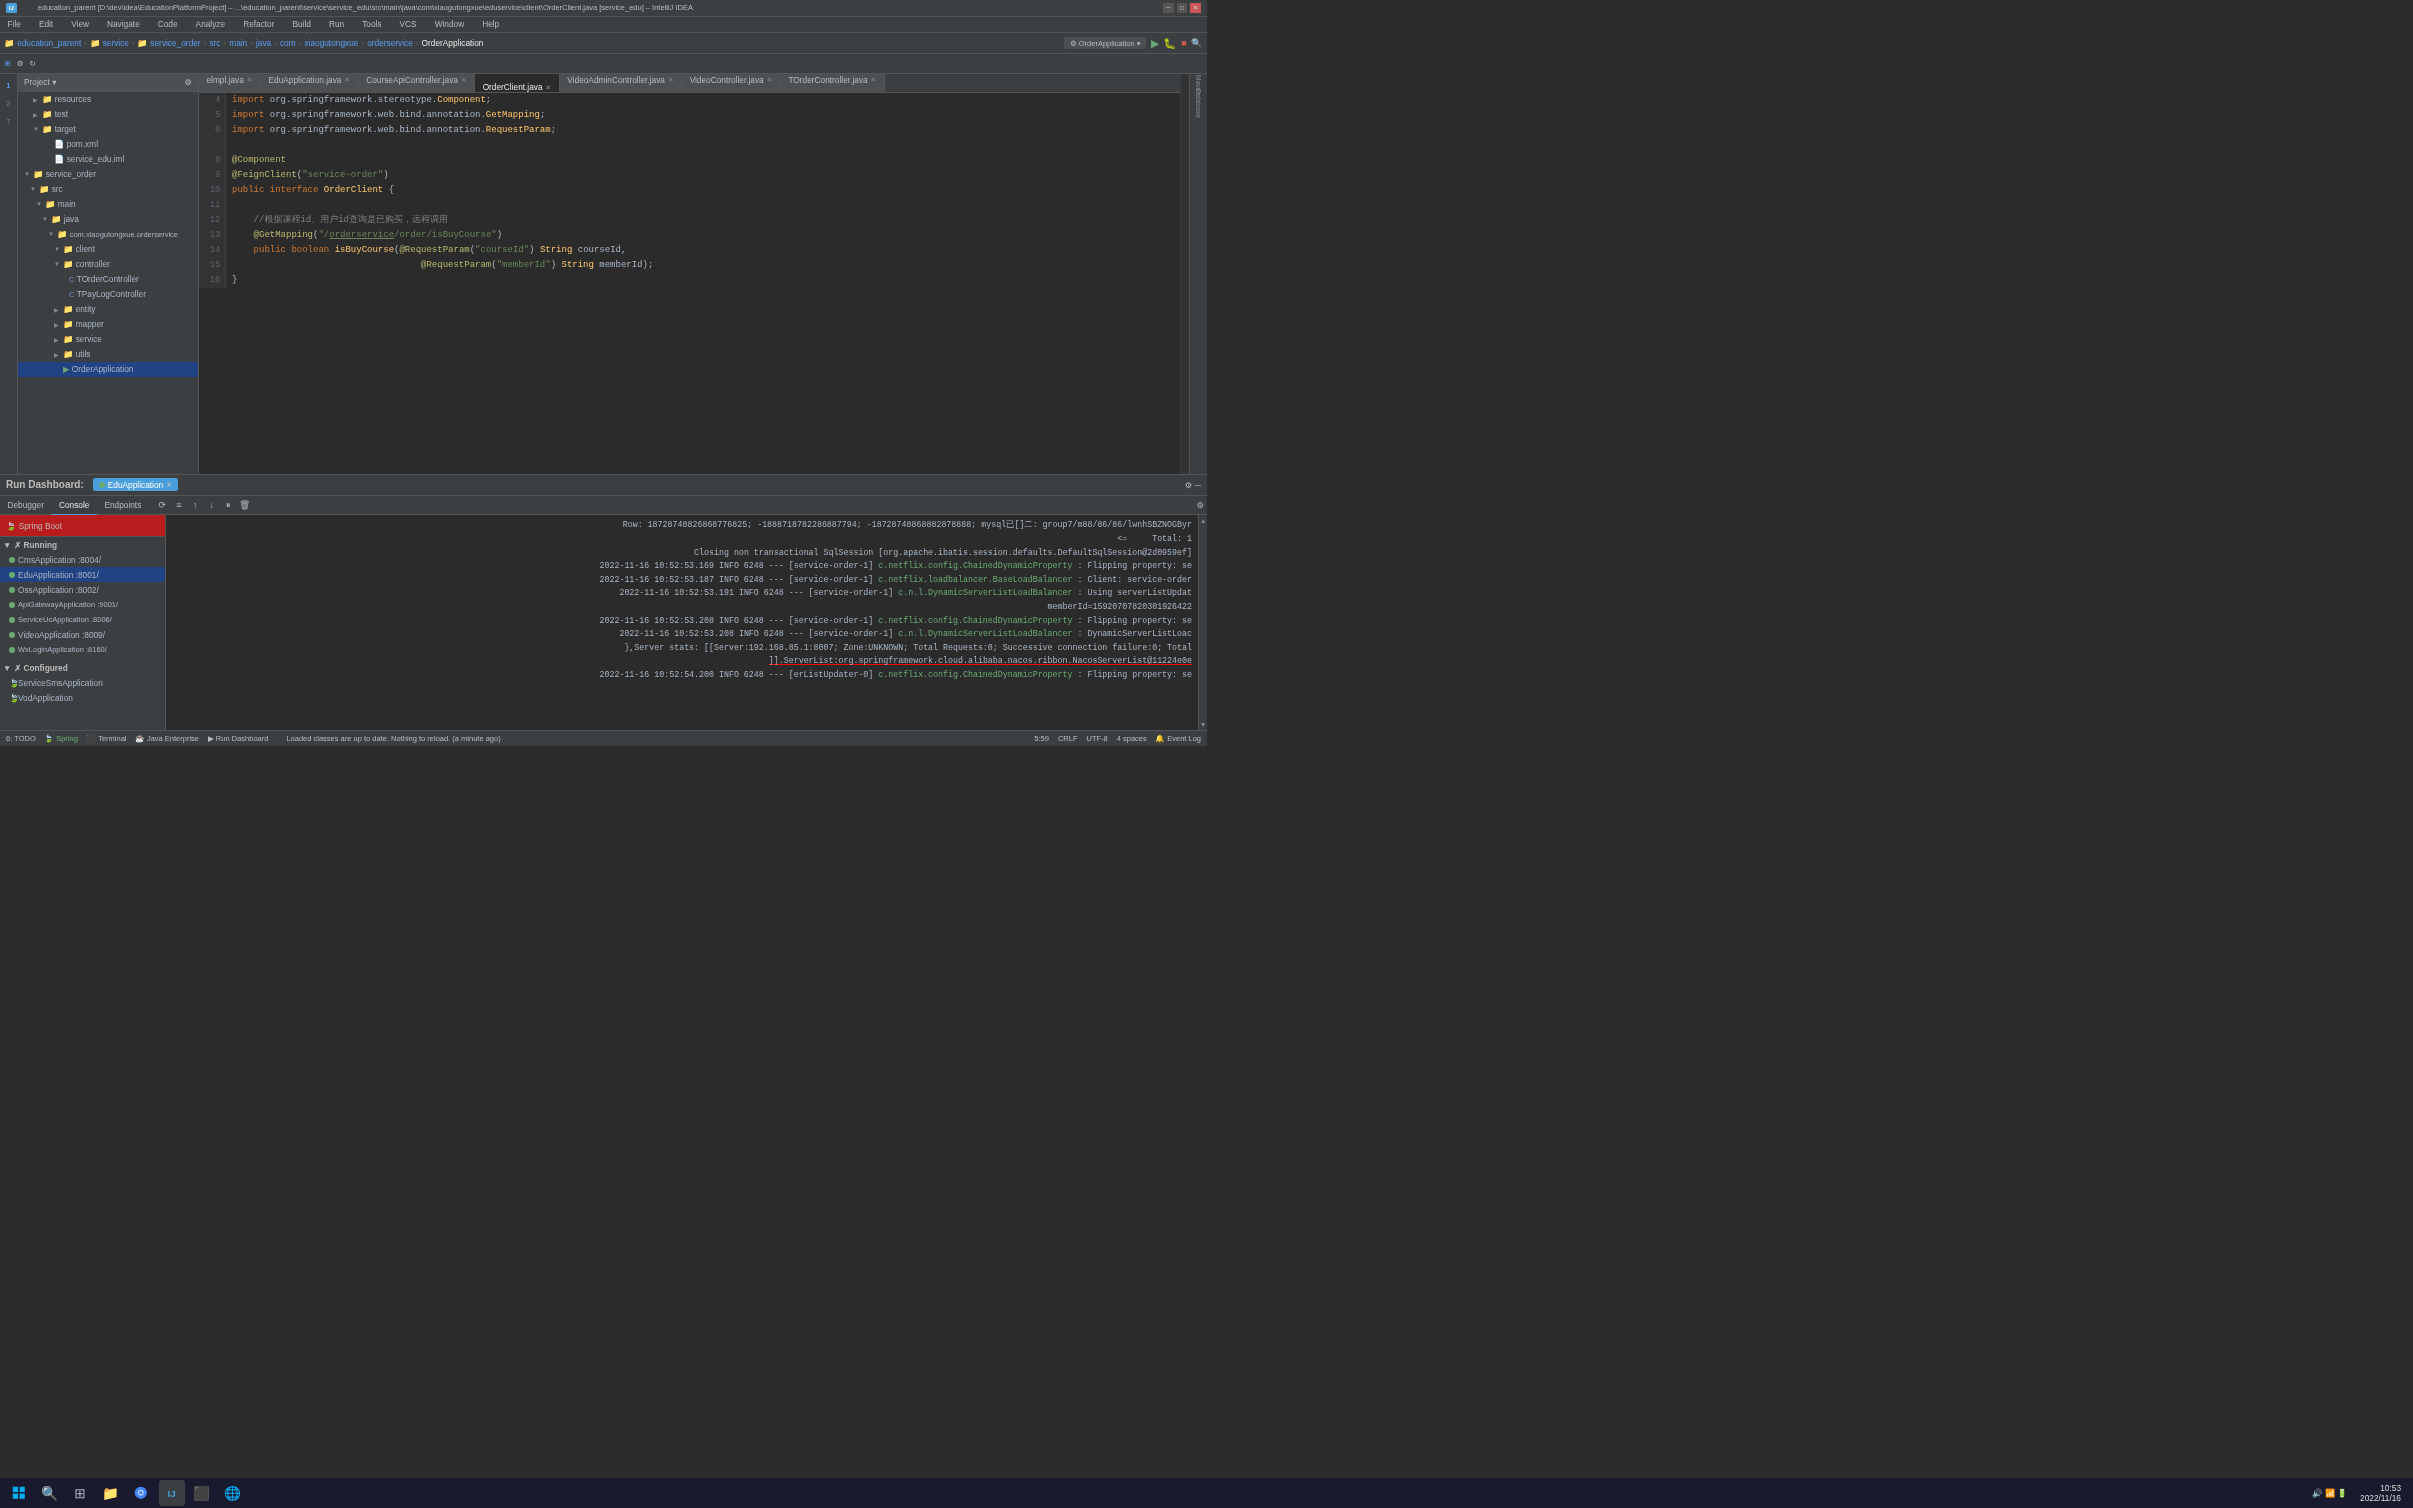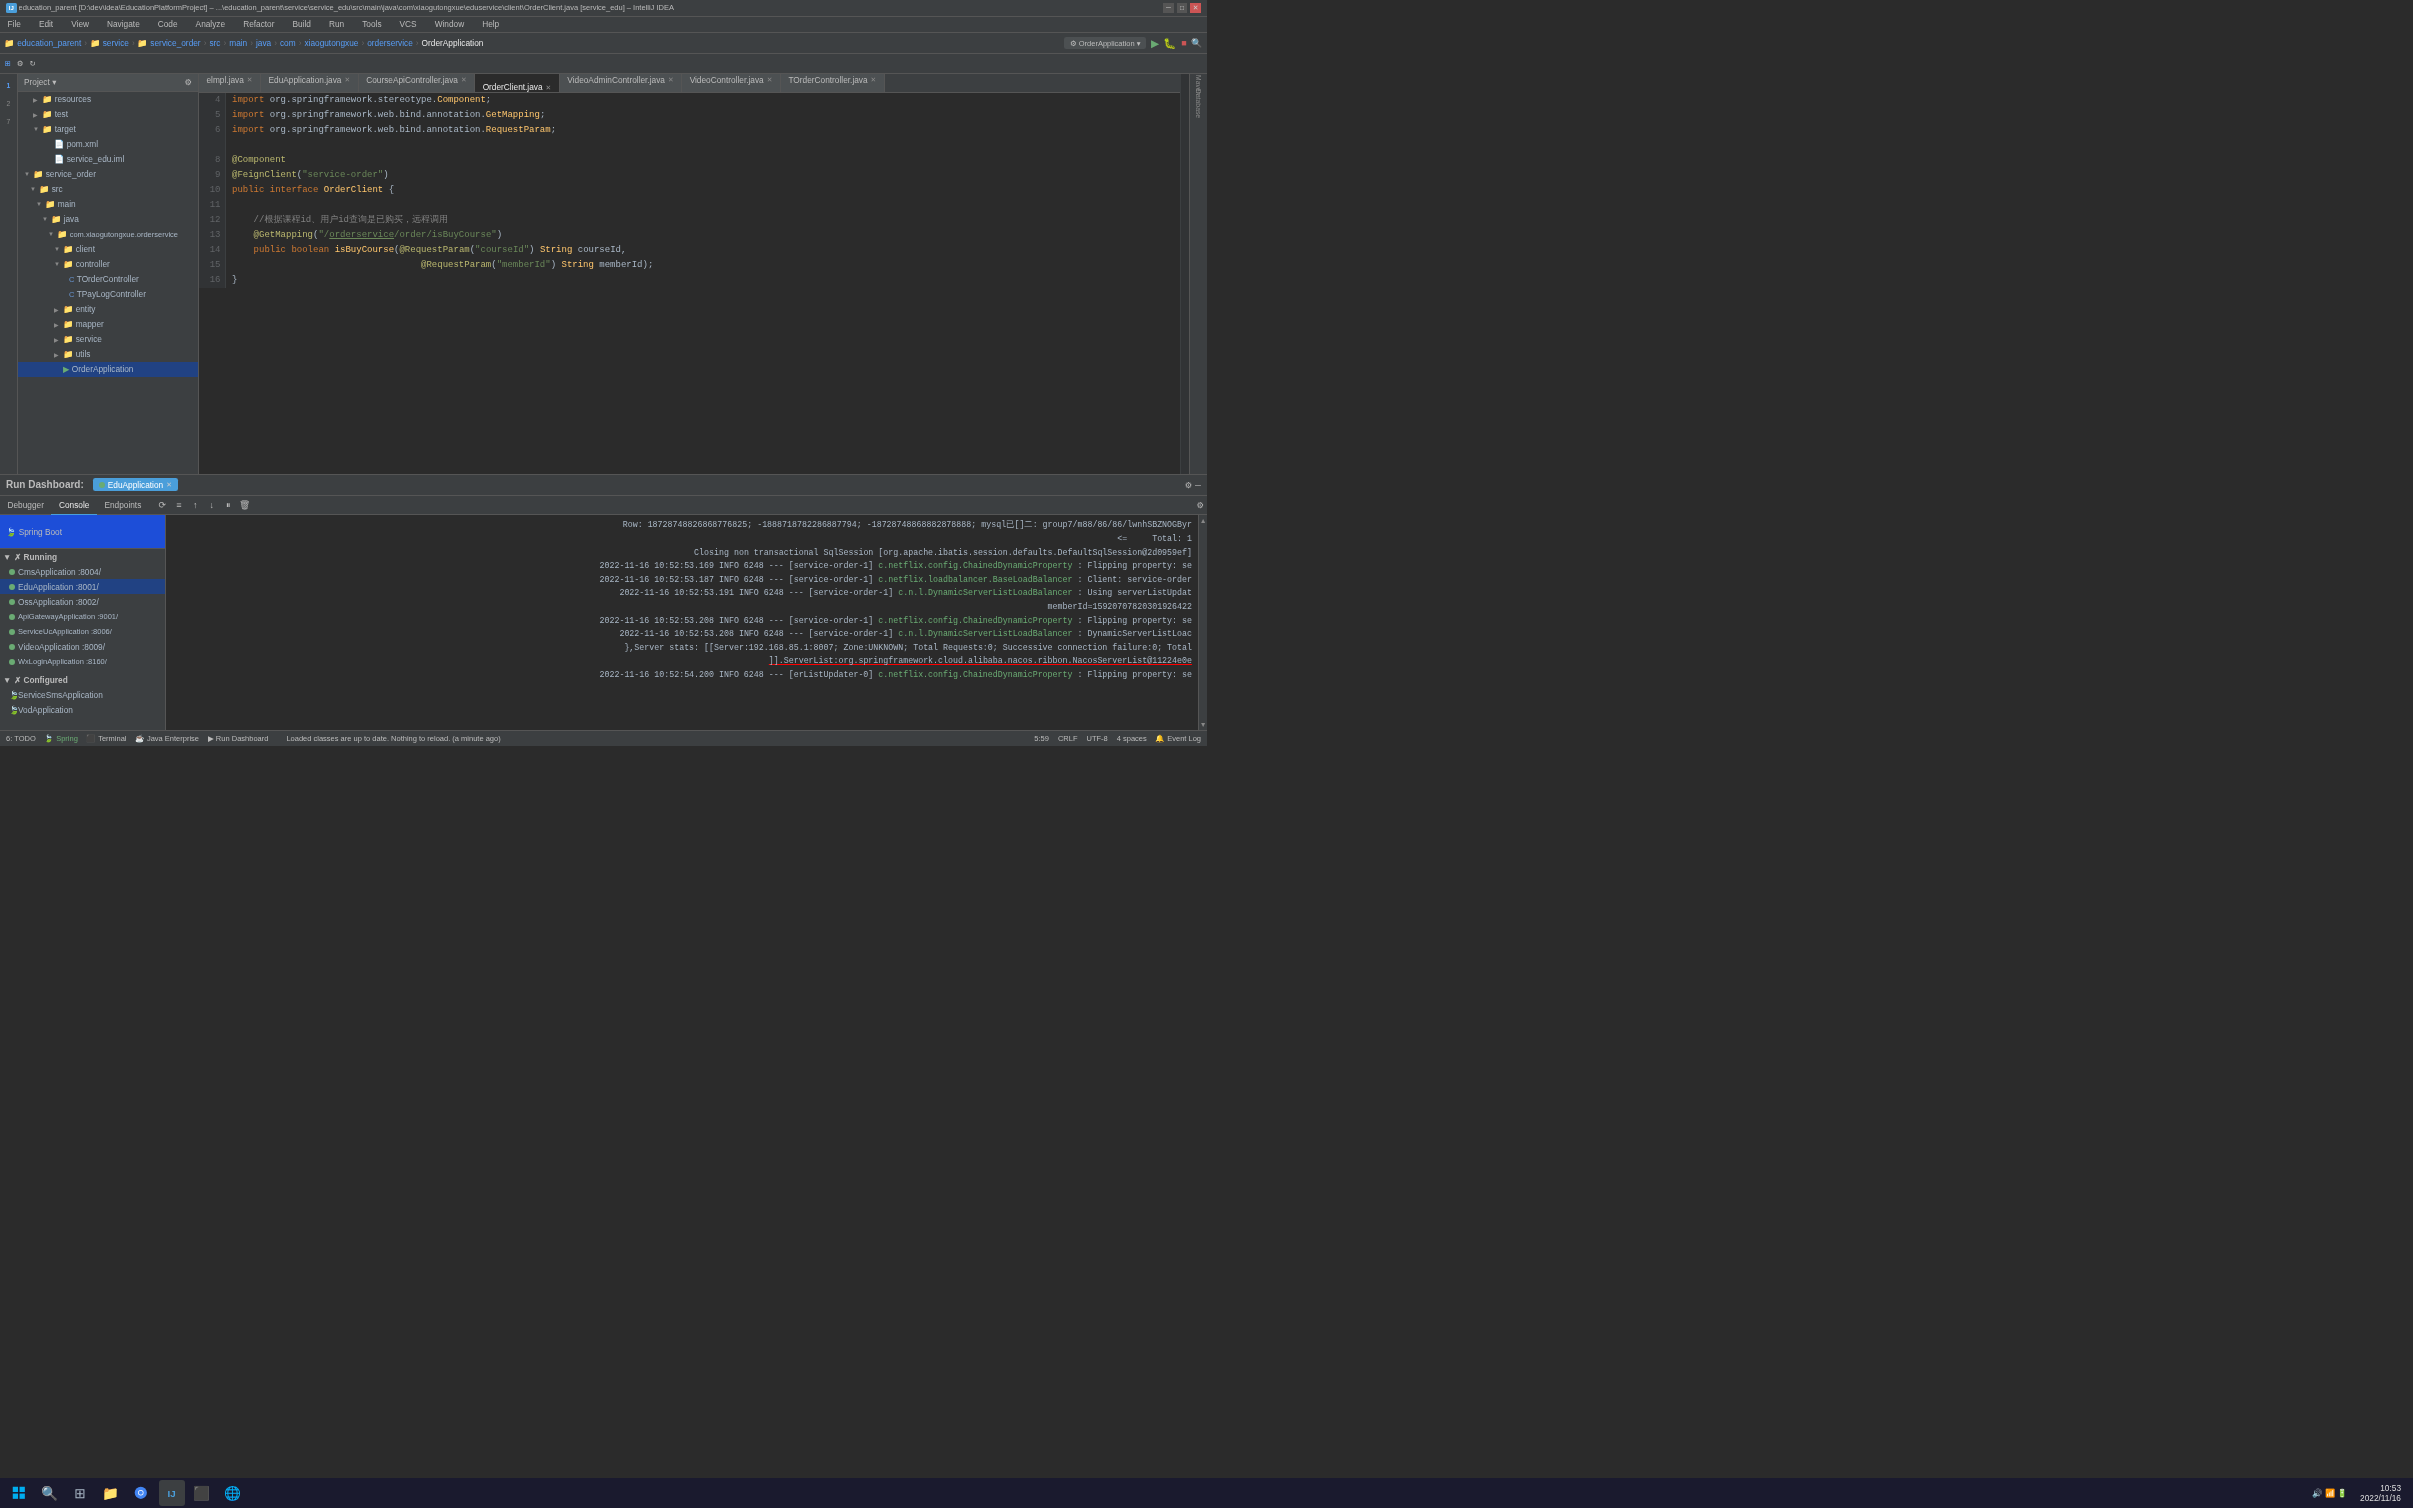--- a/index.html
+++ b/index.html
@@ -19,21 +19,21 @@
       background: #3c3f41;
       display: flex;
       align-items: center;
       justify-content: space-between;
       padding: 0 6px;
       border-bottom: 0.8px solid #555;
     }
     #title-bar-left {
       display: flex;
       align-items: center;
-      gap: 2px;
+      gap: 21px;
       font-size: 7.5px;
       color: #bbb;
     }
     #title-bar-left .app-icon {
       width: 10.6px; height: 10.6px;
       background: #4a9eda;
       border-radius: 1.5px;
       display: flex; align-items: center; justify-content: center;
       font-size: 6px; color: white; font-weight: bold;
     }
@@ -269,22 +269,22 @@
       flex: 1;
       overflow: hidden;
     }
     #run-sidebar {
       width: 166px;
       background: #3c3f41;
       border-right: 0.8px solid #555;
       overflow-y: auto;
     }
     #run-sidebar-header {
-      height: 34px;
-      background: #1d4ed8;
+      height: 22px;
+      background: #b91c1c;
       display: flex;
       align-items: center;
       padding: 0 6px;
       font-size: 8.3px;
       color: #bbb;
       border-bottom: 0.8px solid #555;
     }
     .run-item {
       height: 15px;
       display: flex;

